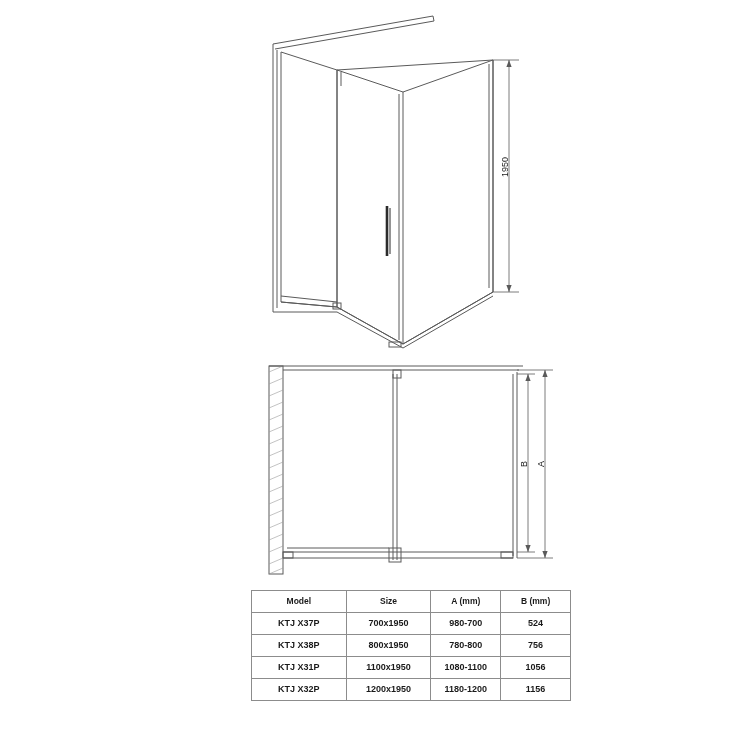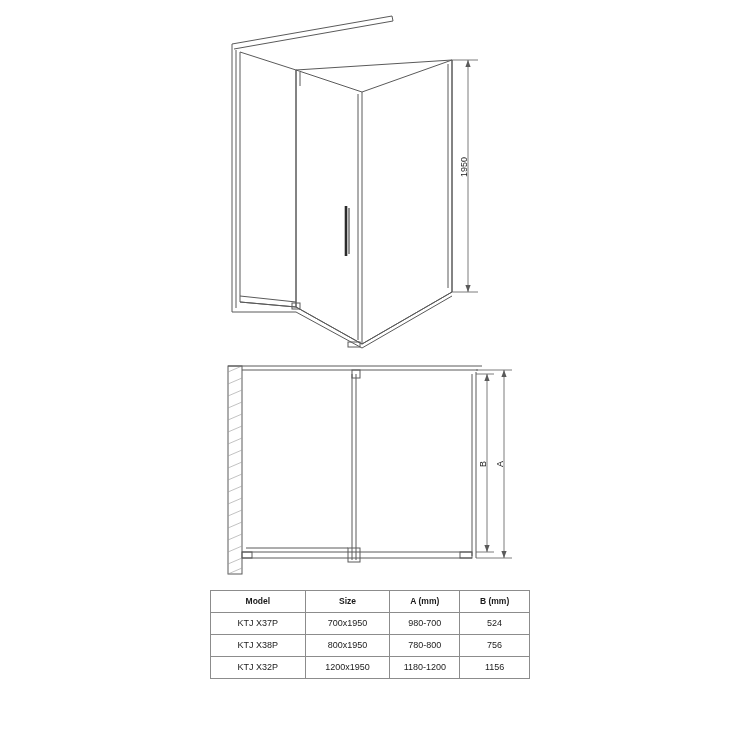--- a/index.html
+++ b/index.html
@@ -12,20 +12,21 @@
     height: 740px;
     font-family: "Liberation Sans", sans-serif;
     color: #1a1a1a;
     position: relative;
     overflow: hidden;
   }
   #page {
     position: relative;
     width: 697px;
     height: 740px;
+    margin-left: 41px;
   }
   svg.drawing {
     position: absolute;
     left: 0;
     top: 0;
     width: 740px;
     height: 740px;
   }
   .dim-label {
     font-family: "Liberation Sans", sans-serif;
@@ -44,21 +45,21 @@
     font-size: 9px;
     font-family: "Liberation Sans", sans-serif;
   }
   table.spec th,
   table.spec td {
     border: 1px solid #8c8c8c;
     text-align: center;
     padding: 0;
     height: 21px;
     line-height: 21px;
-    font-weight: normal;
+    font-weight: bold;
     color: #1a1a1a;
   }
   table.spec th {
     font-weight: bold;
     font-size: 8.5px;
   }
   table.spec col.c-model { width: 95px; }
   table.spec col.c-size  { width: 85px; }
   table.spec col.c-a     { width: 70px; }
   table.spec col.c-b     { width: 70px; }
@@ -204,20 +205,26 @@
           <td>980-700</td>
           <td>524</td>
         </tr>
         <tr>
           <td>KTJ X38P</td>
           <td>800x1950</td>
           <td>780-800</td>
           <td>756</td>
         </tr>
         <tr>
+          <td>KTJ X31P</td>
+          <td>1100x1950</td>
+          <td>1080-1100</td>
+          <td>1056</td>
+        </tr>
+        <tr>
           <td>KTJ X32P</td>
           <td>1200x1950</td>
           <td>1180-1200</td>
           <td>1156</td>
         </tr>
       </tbody>
     </table>
   </div>
 
 </div>

